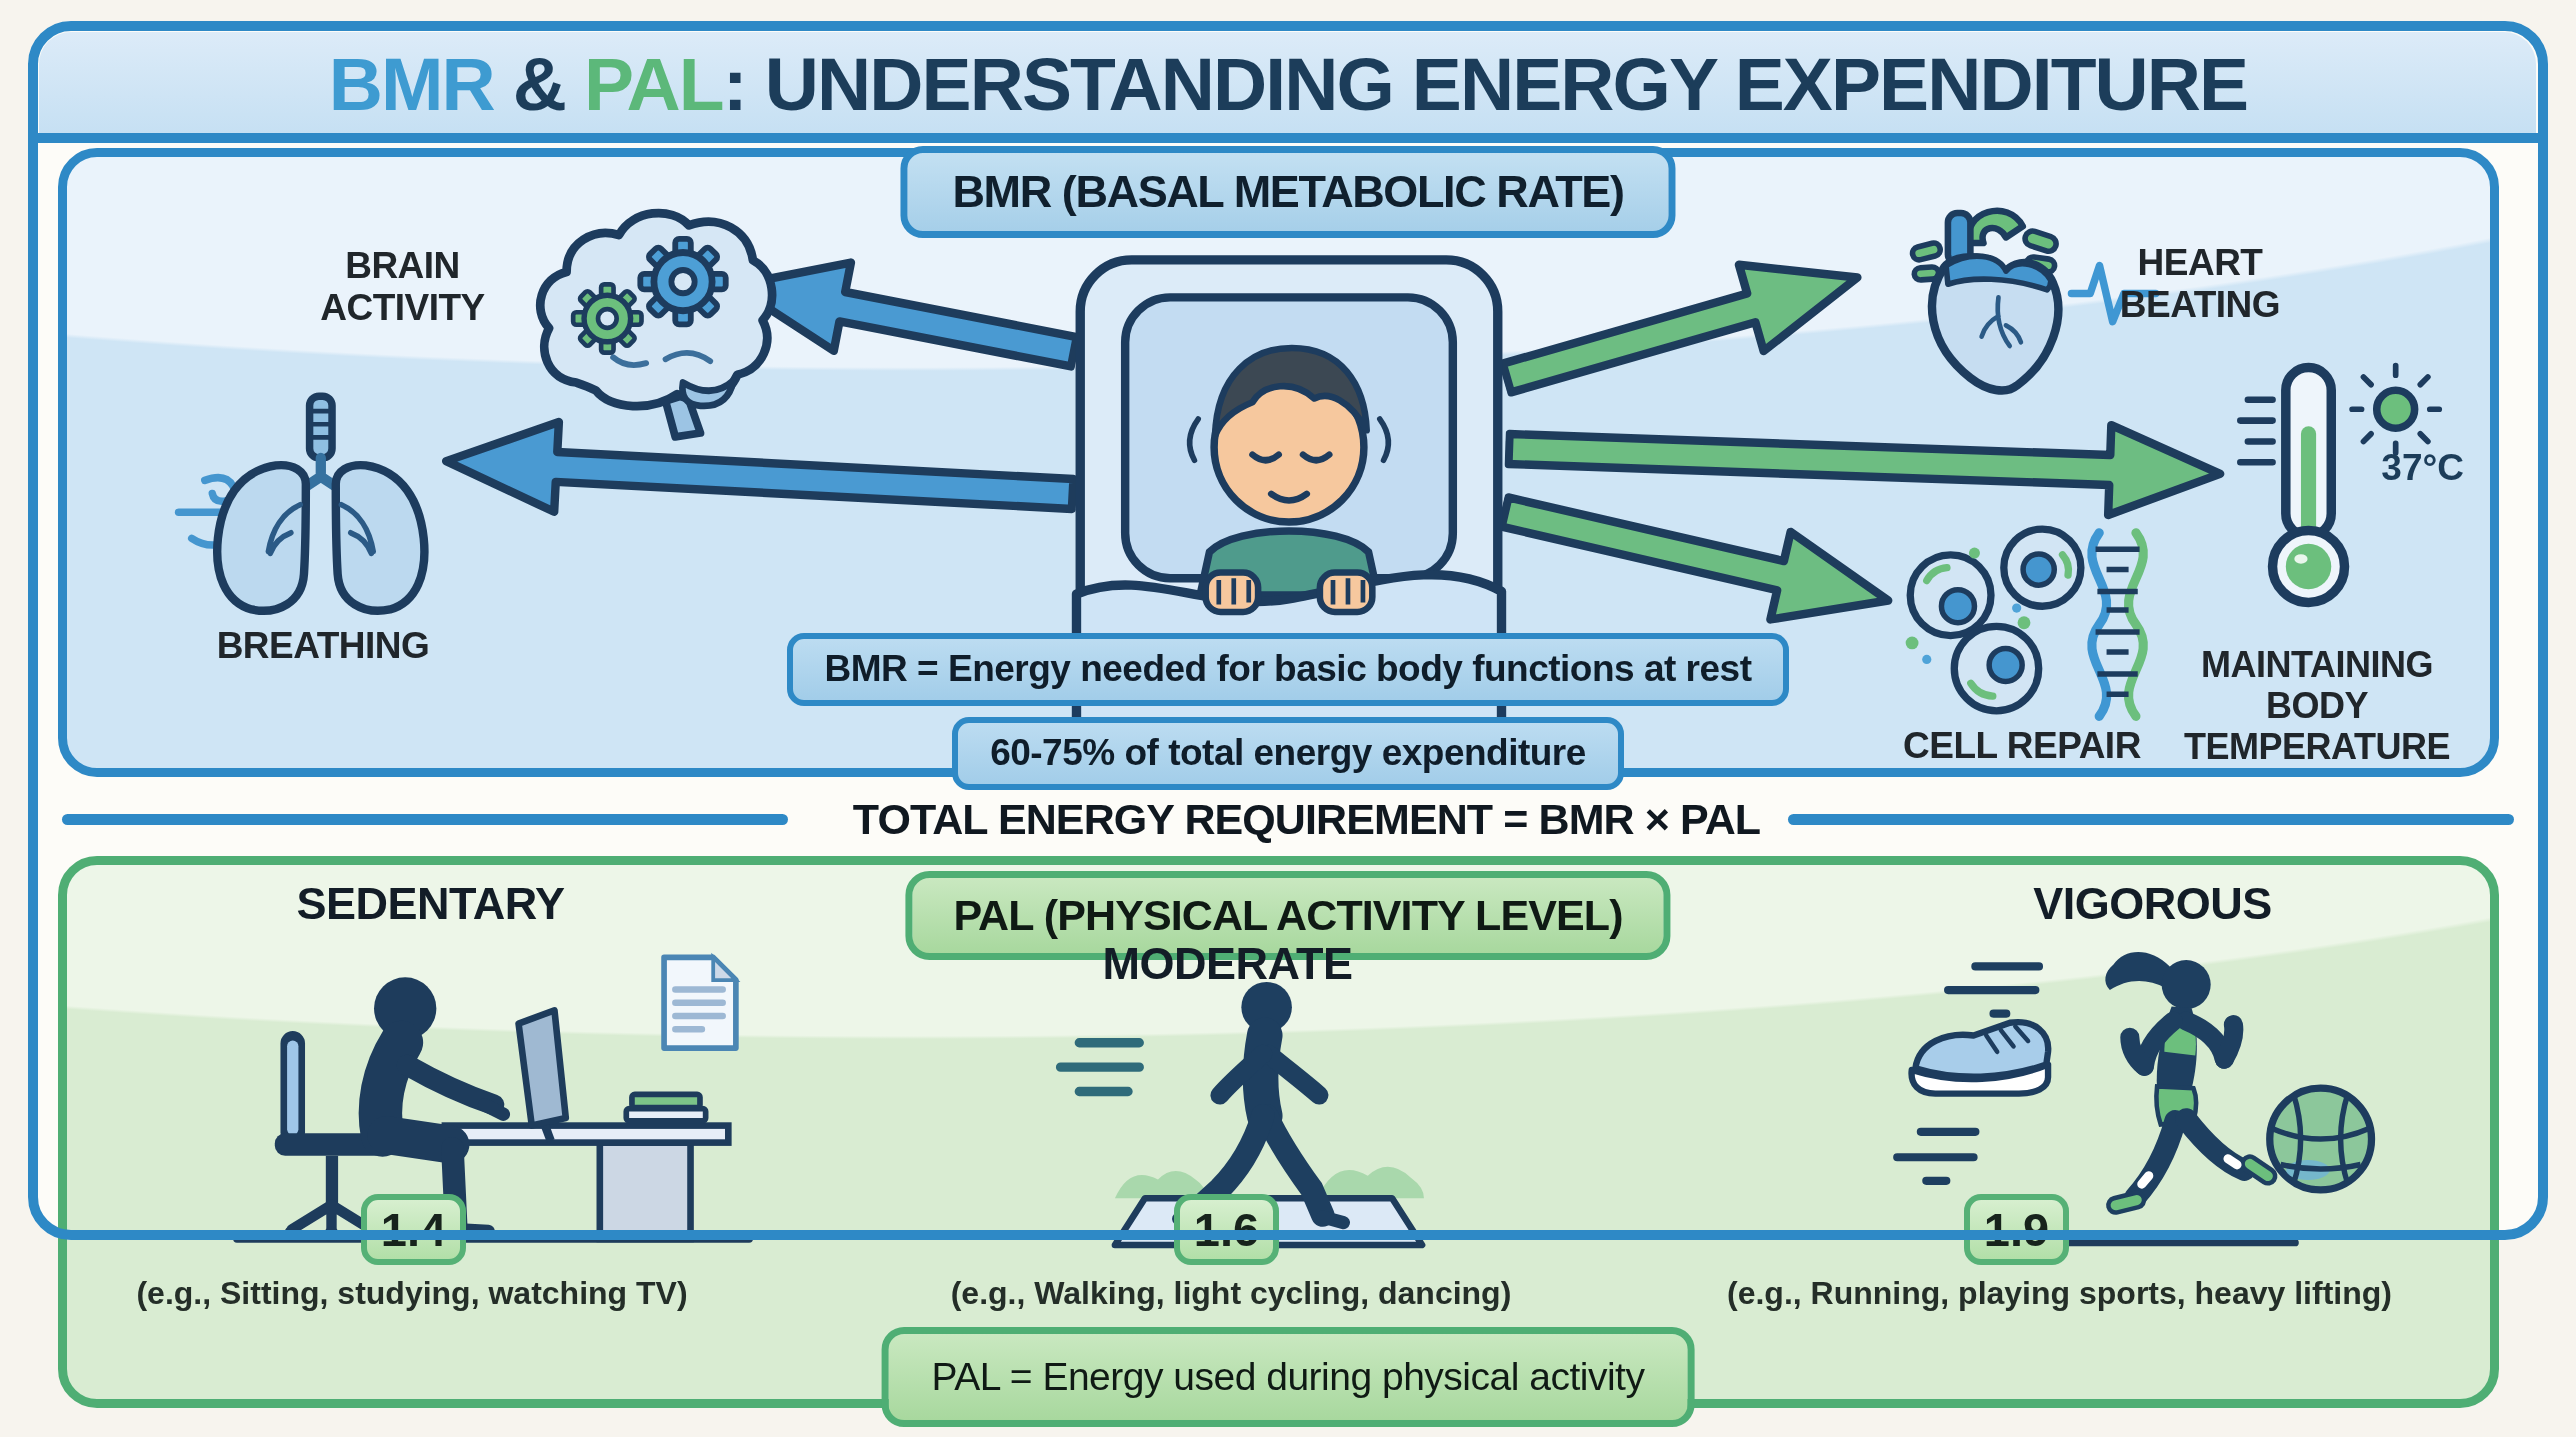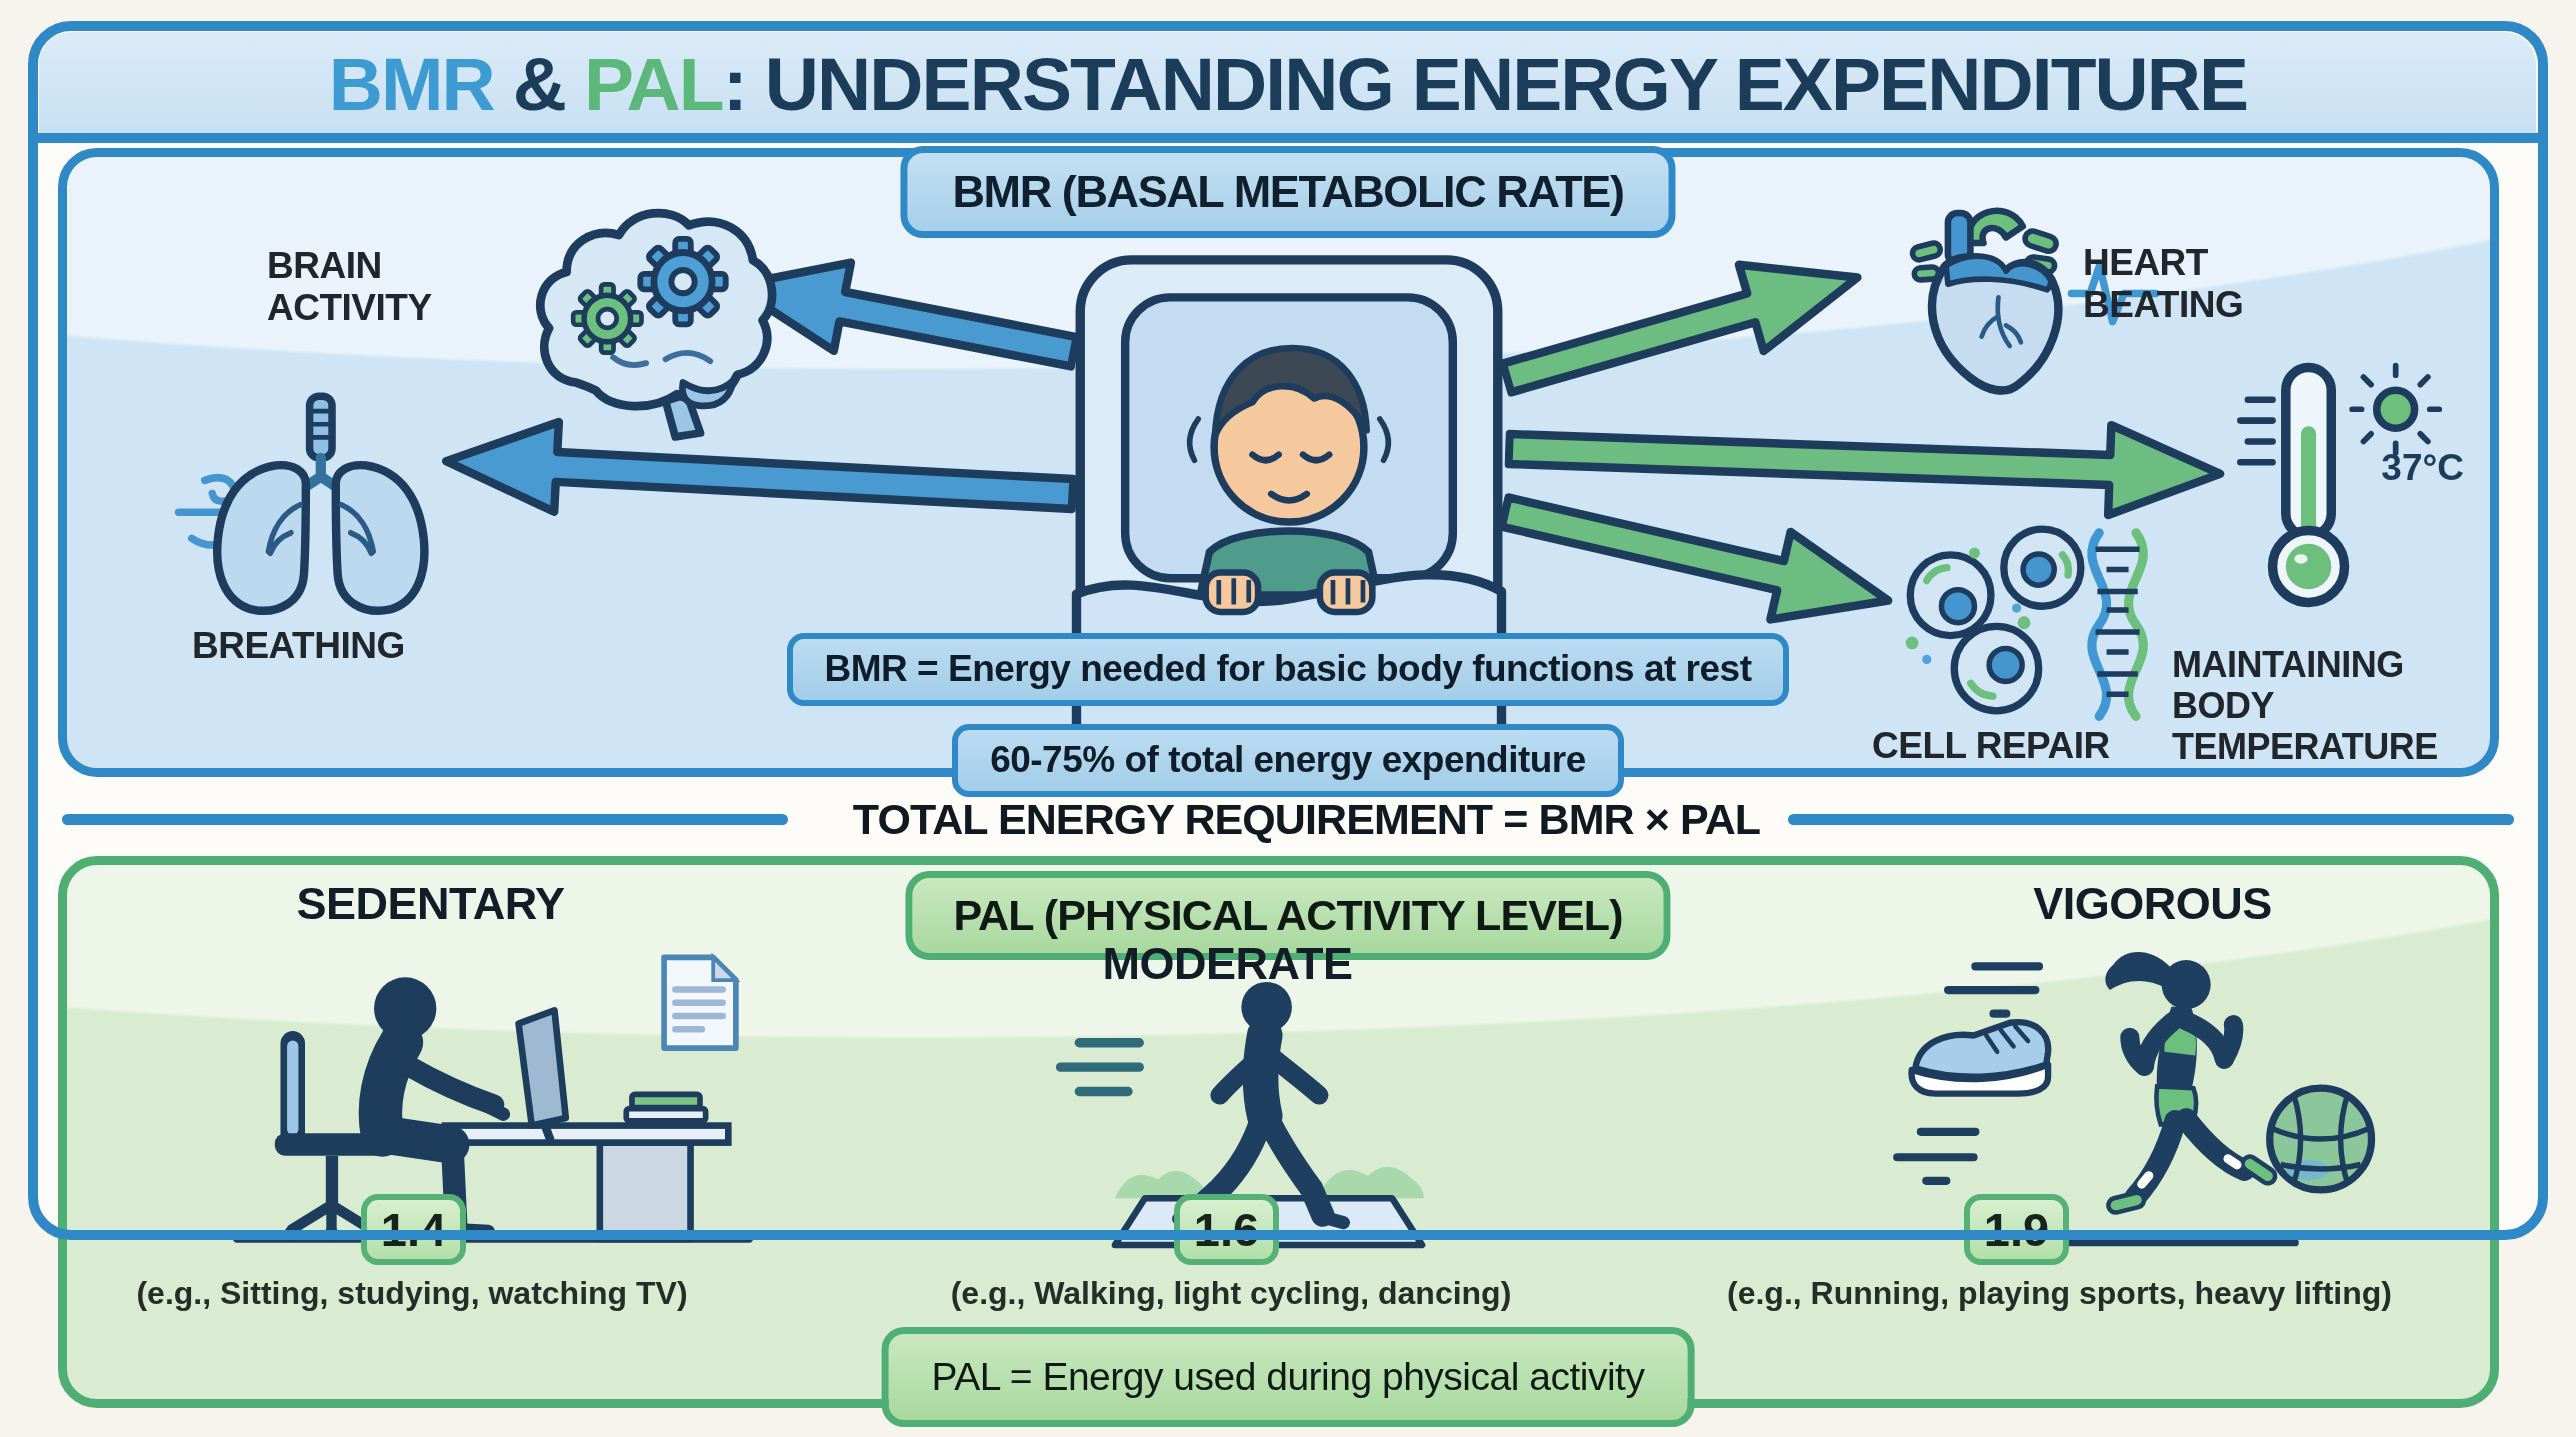--- a/index.html
+++ b/index.html
@@ -12,23 +12,23 @@
   .frame-border{position:absolute;left:28px;top:20.6px;right:28px;bottom:22.5px;border:10.3px solid #2e89c6;border-radius:43px;z-index:50;pointer-events:none;}
   .title{position:absolute;left:0;right:0;top:32px;height:103px;display:flex;align-items:center;justify-content:center;font-size:75px;font-weight:800;letter-spacing:-1.9px;color:#1c3d5a;z-index:5;white-space:pre;}
   .title .t-bmr{color:#3e9bd1;}
   .title .t-pal{color:#5cb87a;}
   
   .bmr-panel{position:absolute;left:58px;top:148px;width:2441px;height:629px;border:9.4px solid #2e89c6;border-radius:39px;box-sizing:border-box;background:radial-gradient(150% 120% at 35% -40%, #eaf3fb 0 62%, #cfe5f5 62.5%);z-index:1;}
   .pal-panel{position:absolute;left:58px;top:856px;width:2441px;height:552px;border:9.4px solid #4fae74;border-radius:39px;box-sizing:border-box;background:radial-gradient(150% 120% at 35% -40%, #edf6e8 0 60%, #d9ecd2 60.5%);z-index:1;}
   
   .pill{display:inline-flex;align-items:center;justify-content:center;box-sizing:border-box;white-space:nowrap;}
   .bmr-pill{position:absolute;left:50%;transform:translateX(-50%);top:146px;background:linear-gradient(#c3e0f2,#a6cfe9);border:7.5px solid #2e89c6;border-radius:22.5px;padding:13px 45px;font-size:45px;font-weight:800;letter-spacing:-1.4px;color:#10202e;z-index:6;}
-  .info-pills{position:absolute;left:0;right:0;top:633px;display:flex;flex-direction:column;align-items:center;gap:18px;z-index:6;}
+  .info-pills{position:absolute;left:0;right:0;top:633px;display:flex;flex-direction:column;align-items:center;gap:11px;z-index:6;}
   .info-pill{background:linear-gradient(#bcdcf1,#a2cde9);border:6.6px solid #2e89c6;border-radius:17px;padding:9.4px 32px;font-size:37px;font-weight:800;letter-spacing:-0.5px;color:#0f1d2a;}
-  .item-label{position:absolute;text-align:left;font-weight:800;color:#20262b;z-index:6;line-height:1.14;letter-spacing:-0.5px;}
+  .item-label{position:absolute;text-align:center;font-weight:800;color:#20262b;z-index:6;line-height:1.14;letter-spacing:-0.5px;}
   .divider{position:absolute;left:62px;right:62px;top:786px;height:67px;display:flex;align-items:center;gap:28px;z-index:6;}
   .divider .line{flex:1;height:10.3px;background:#2e89c6;border-radius:5.6px;}
   .divider .formula-text{font-size:43px;font-weight:800;letter-spacing:-0.9px;color:#101820;white-space:nowrap;margin-left:37px;}
   .pal-pill{position:absolute;left:50%;transform:translateX(-50%);top:871px;background:linear-gradient(#c9e8c0,#a8d89e);border:7.5px solid #4fae74;border-radius:24px;padding:13px 41px;font-size:43px;font-weight:800;letter-spacing:-0.9px;color:#0f1a14;z-index:6;}
   .level-name{position:absolute;width:449px;text-align:center;font-size:45px;font-weight:800;letter-spacing:-0.5px;color:#131d27;z-index:6;}
   .badge{position:absolute;width:105px;height:71px;background:linear-gradient(#d7efcf,#b2dfa8);border:6.6px solid #56b176;border-radius:17px;display:flex;align-items:center;justify-content:center;font-size:47px;font-weight:800;color:#17231c;z-index:7;box-sizing:border-box;}
   .caption{position:absolute;text-align:center;font-size:32px;font-weight:600;color:#242e28;z-index:6;white-space:nowrap;}
   .bottom-pill{position:absolute;left:50%;transform:translateX(-50%);top:1327px;background:linear-gradient(#c9e8c0,#a8d89e);border:7.5px solid #4fae74;border-radius:22.5px;padding:21px 43px;font-size:39px;font-weight:400;letter-spacing:-0.5px;color:#0f1a14;z-index:6;}
   .temp-value{position:absolute;left:2305px;top:447px;width:159px;text-align:right;font-size:37px;font-weight:800;color:#1c3d5a;z-index:7;}
   

